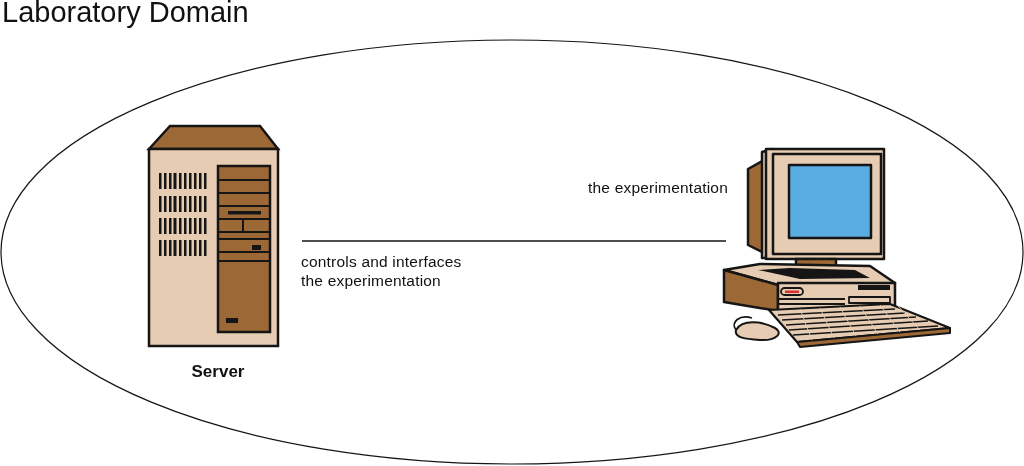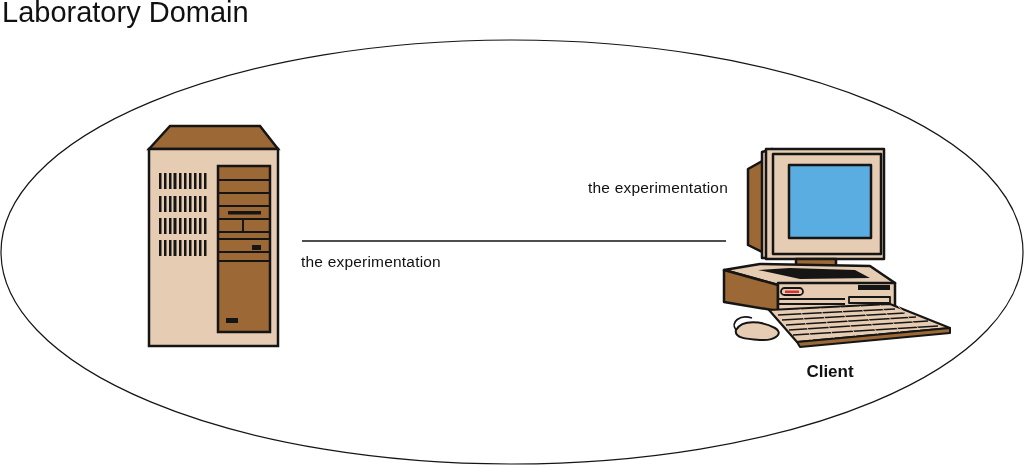--- a/index.html
+++ b/index.html
@@ -118,21 +118,22 @@
   .c-brown { fill: #9c6835; }
   .c-beige { fill: #e6ccb2; }
   .c-blue  { fill: #5aade0; }
 </style>
 
 <div class="note right" style="left: 500px; top: 178px; width: 228px;">
   <span>the experimentation</span>
 </div>
 
 <div class="note" style="left: 301px; top: 252px; width: 240px;">
+  <span>controls and interfaces</span>
   <span>the experimentation</span>
 </div>
 
 <div class="label" style="left: 128px; top: 361px; width: 180px;">
+  <span>Server</span>
 </div>
 
 <div class="label" style="left: 750px; top: 361px; width: 160px;">
-  <span>Client</span>
 </div>
 
 </body></html>

